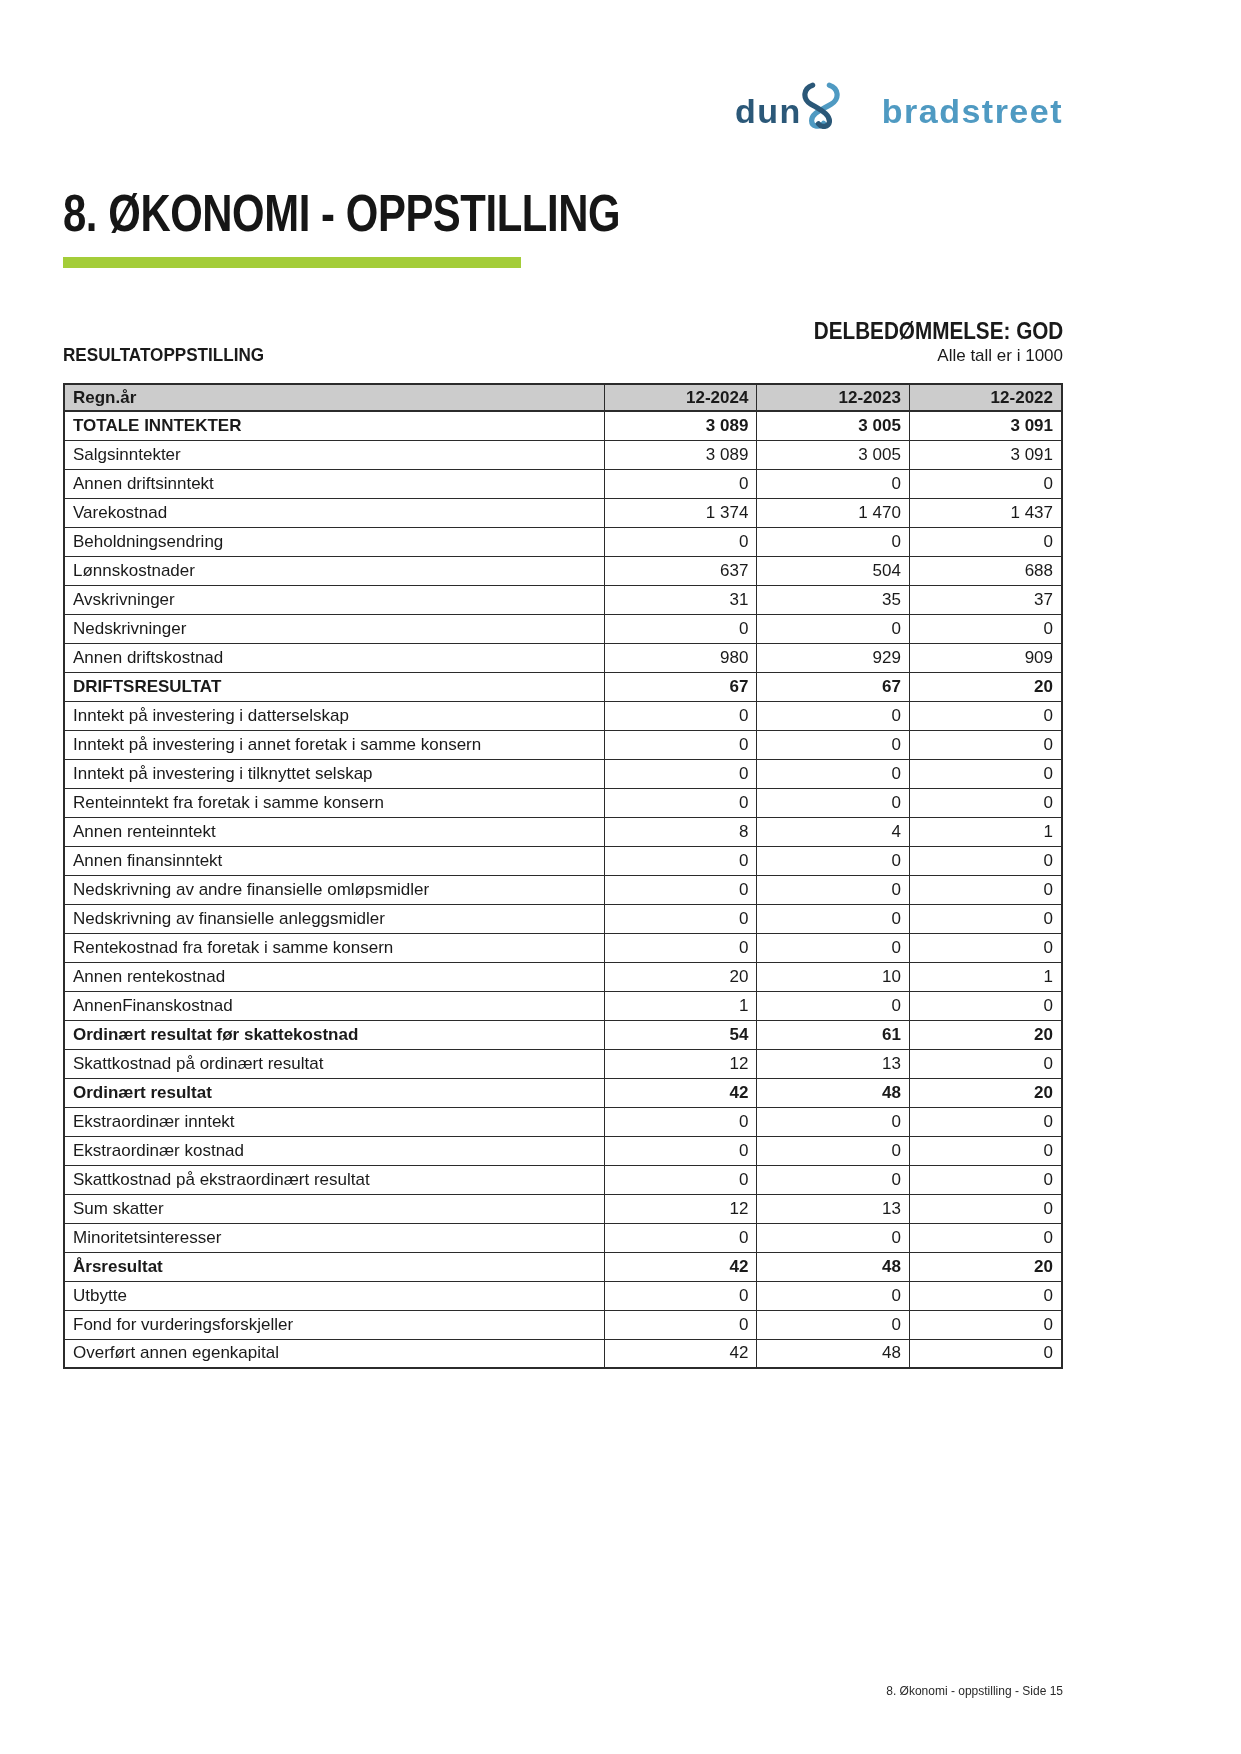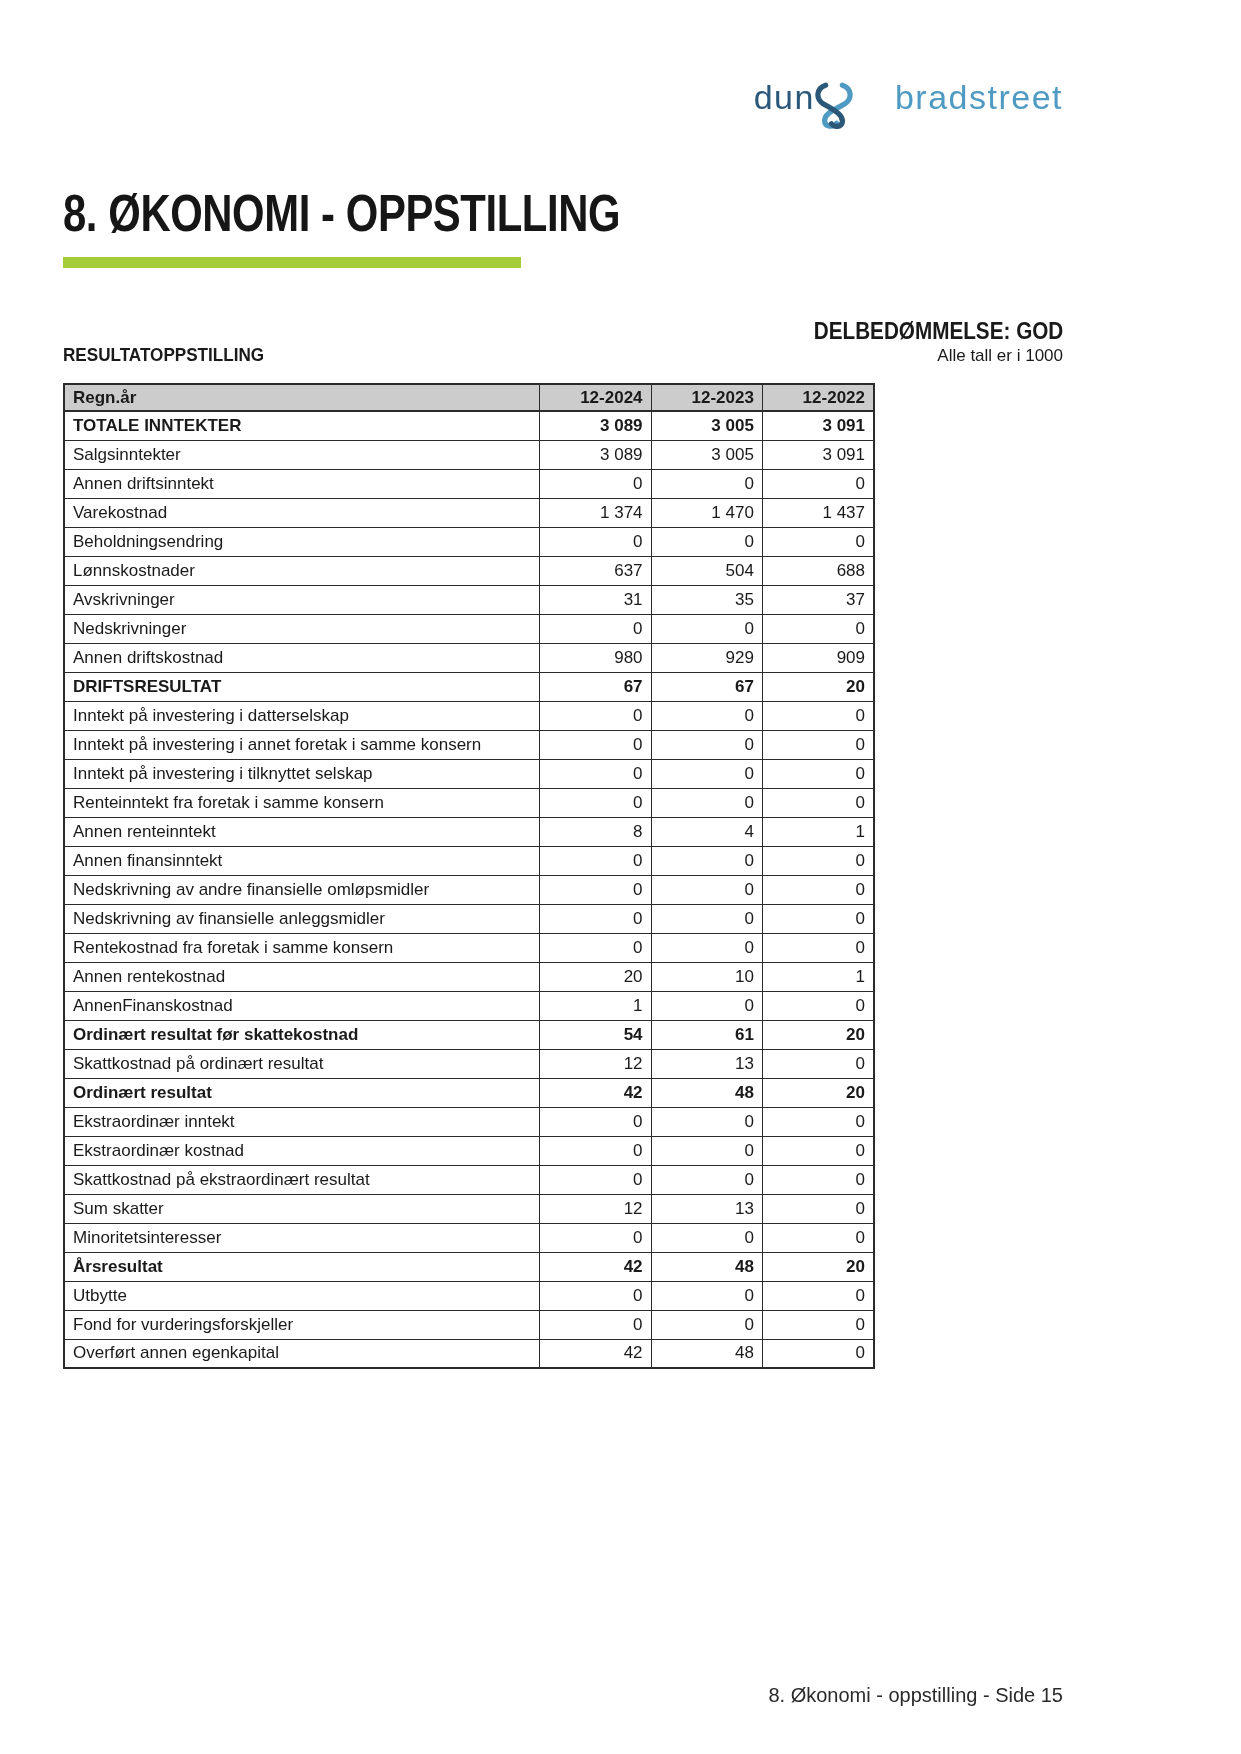--- a/index.html
+++ b/index.html
@@ -16,22 +16,22 @@
     width:1241px;height:1754px;
     font-family:"Liberation Sans","DejaVu Sans",sans-serif;
     color:var(--ink);
     position:relative;
   }
   .page{position:absolute;inset:0;background:#fff;}
 
   
   .logo{
     position:absolute;top:80px;right:178px;
-    display:flex;align-items:flex-start;
-    font-size:34px;letter-spacing:1.5px;font-weight:400;
+    display:flex;align-items:flex-end;
+    font-size:34px;letter-spacing:1.5px;font-weight:700;
     line-height:1;
   }
   .logo .word-dun{color:var(--logo-dark-blue);}
   .logo .word-bradstreet{color:var(--logo-light-blue);margin-left:42px;}
   .logo .amp{width:42px;height:48px;margin:0 -2px;transform:translateY(1px);}
 
   
   .page-title{
     position:absolute;left:63px;top:184px;
     font-size:51px;font-weight:bold;color:#161616;
@@ -55,21 +55,21 @@
     display:flex;justify-content:space-between;align-items:flex-end;
   }
   .table-title{
     font-size:19px;font-weight:bold;white-space:nowrap;
     transform:scaleX(0.9);transform-origin:left bottom;
   }
   .units-note{font-size:17px;}
 
   
   table.result-table{
-    position:absolute;left:63px;top:383px;width:812px;
+    position:absolute;left:63px;top:383px;width:1000px;
     border-collapse:collapse;
     font-size:17px;
     border:2px solid var(--line);
   }
   table.result-table col.c-label{width:541px;}
   table.result-table col.c-num{width:153px;}
   table.result-table th, table.result-table td{
     border:1px solid var(--line);
     padding:2px 8px;
     height:29px;
@@ -82,21 +82,21 @@
     border-bottom:2px solid var(--line);
     height:27px;
   }
   table.result-table th.label-cell, table.result-table td.label-cell{text-align:left;}
   table.result-table th.num-cell, table.result-table td.num-cell{text-align:right;}
   table.result-table tr.bold-row td{font-weight:bold;}
 
   
   .footer{
     position:absolute;right:178px;top:1684px;
-    font-size:20px;color:#2a2a2a;white-space:nowrap;
+    font-size:12px;color:#2a2a2a;white-space:nowrap;
   }
 </style>
 </head>
 <body>
 
 <div class="page">
 
   <div class="logo">
     <span class="word-dun">dun</span>
     <svg class="amp" viewBox="0 0 40 46" aria-hidden="true">

